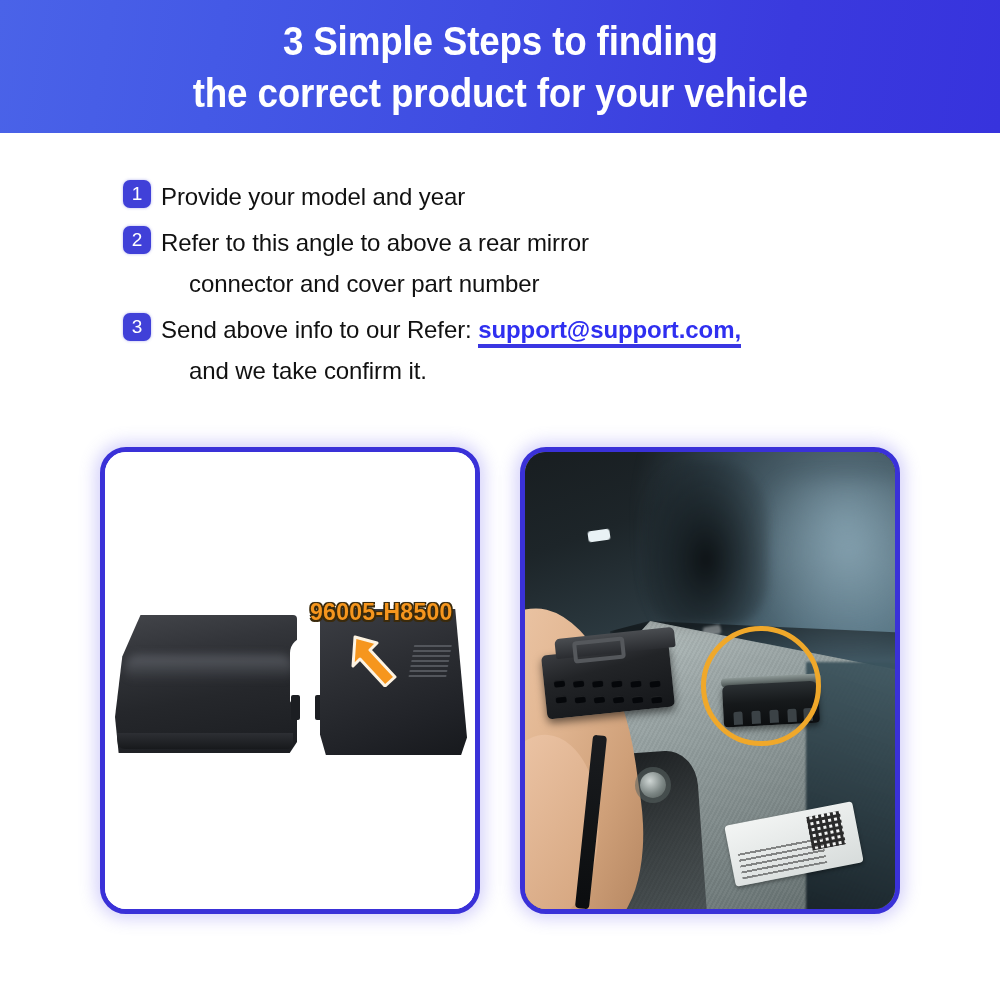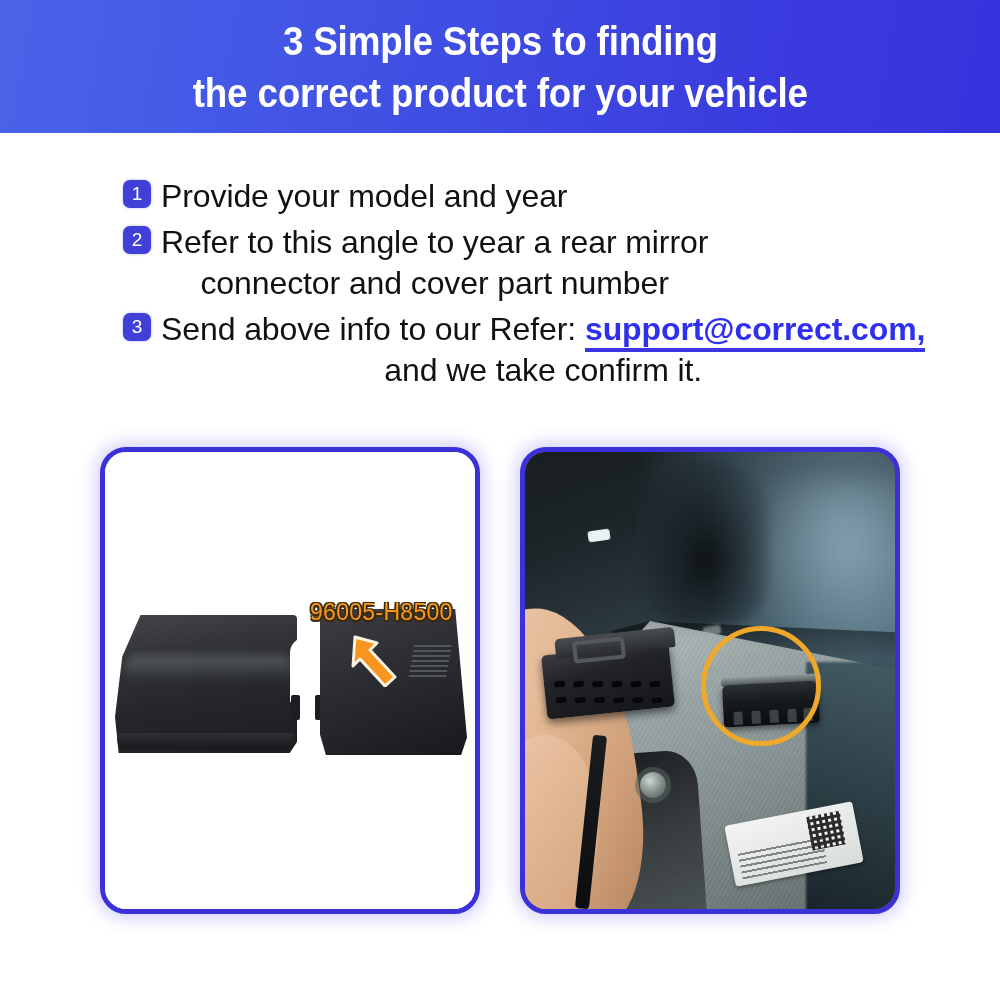--- a/index.html
+++ b/index.html
@@ -62,27 +62,27 @@
     color: #ffffff;
     font-size: 19px;
     line-height: 28px;
     text-align: center;
     margin-top: 4px;
     margin-right: 10px;
     box-shadow: 0 0 3px rgba(80,80,220,0.45);
   }
   .step-text {
     color: #111111;
-    font-size: 32px;
+    font-size: 24px;
     line-height: 41px;
     letter-spacing: -0.1px;
-    text-align: center;
   }
   .step-text .line2 {
     display: block;
+    margin-left: 28px;
   }
   .email-link {
     color: #2f2ff0;
     font-weight: bold;
     border-bottom: 4px solid #3a36e2;
     padding-bottom: 1px;
     text-decoration: none;
   }
 
   
@@ -198,21 +198,21 @@
     height: 2px;
     background: #53565c;
     border-radius: 1px;
   }
   
   .part-number {
     position: absolute;
     left: 195px;
     top: -10px;
     font-size: 23px;
-    font-weight: normal;
+    font-weight: bold;
     color: #f6961e;
     letter-spacing: 0.3px;
     white-space: nowrap;
     text-shadow:
       -1.5px -1.5px 0 #3a2a0c, 1.5px -1.5px 0 #3a2a0c,
       -1.5px  1.5px 0 #3a2a0c, 1.5px  1.5px 0 #3a2a0c,
        0 0 2px #3a2a0c;
   }
   .part-arrow {
     position: absolute;
@@ -505,30 +505,30 @@
   <div class="step-row">
     <div class="step-badge">1</div>
     <div class="step-text">
       <span>Provide your model and year</span>
     </div>
   </div>
 
   <div class="step-row">
     <div class="step-badge">2</div>
     <div class="step-text">
-      <span>Refer to this angle to year a rear mirror</span>
+      <span>Refer to this angle to above a rear mirror</span>
       <span class="line2">connector and cover part number</span>
     </div>
   </div>
 
   <div class="step-row">
     <div class="step-badge">3</div>
     <div class="step-text">
       <span>Send above info to our Refer:</span>
-      <a class="email-link" href="#">support@correct.com,</a>
+      <a class="email-link" href="#">support@support.com,</a>
       <span class="line2">and we take confirm it.</span>
     </div>
   </div>
 
 </div>
 
 <div class="panels">
 
   <div class="panel panel-left">
     <div class="part-stage">

